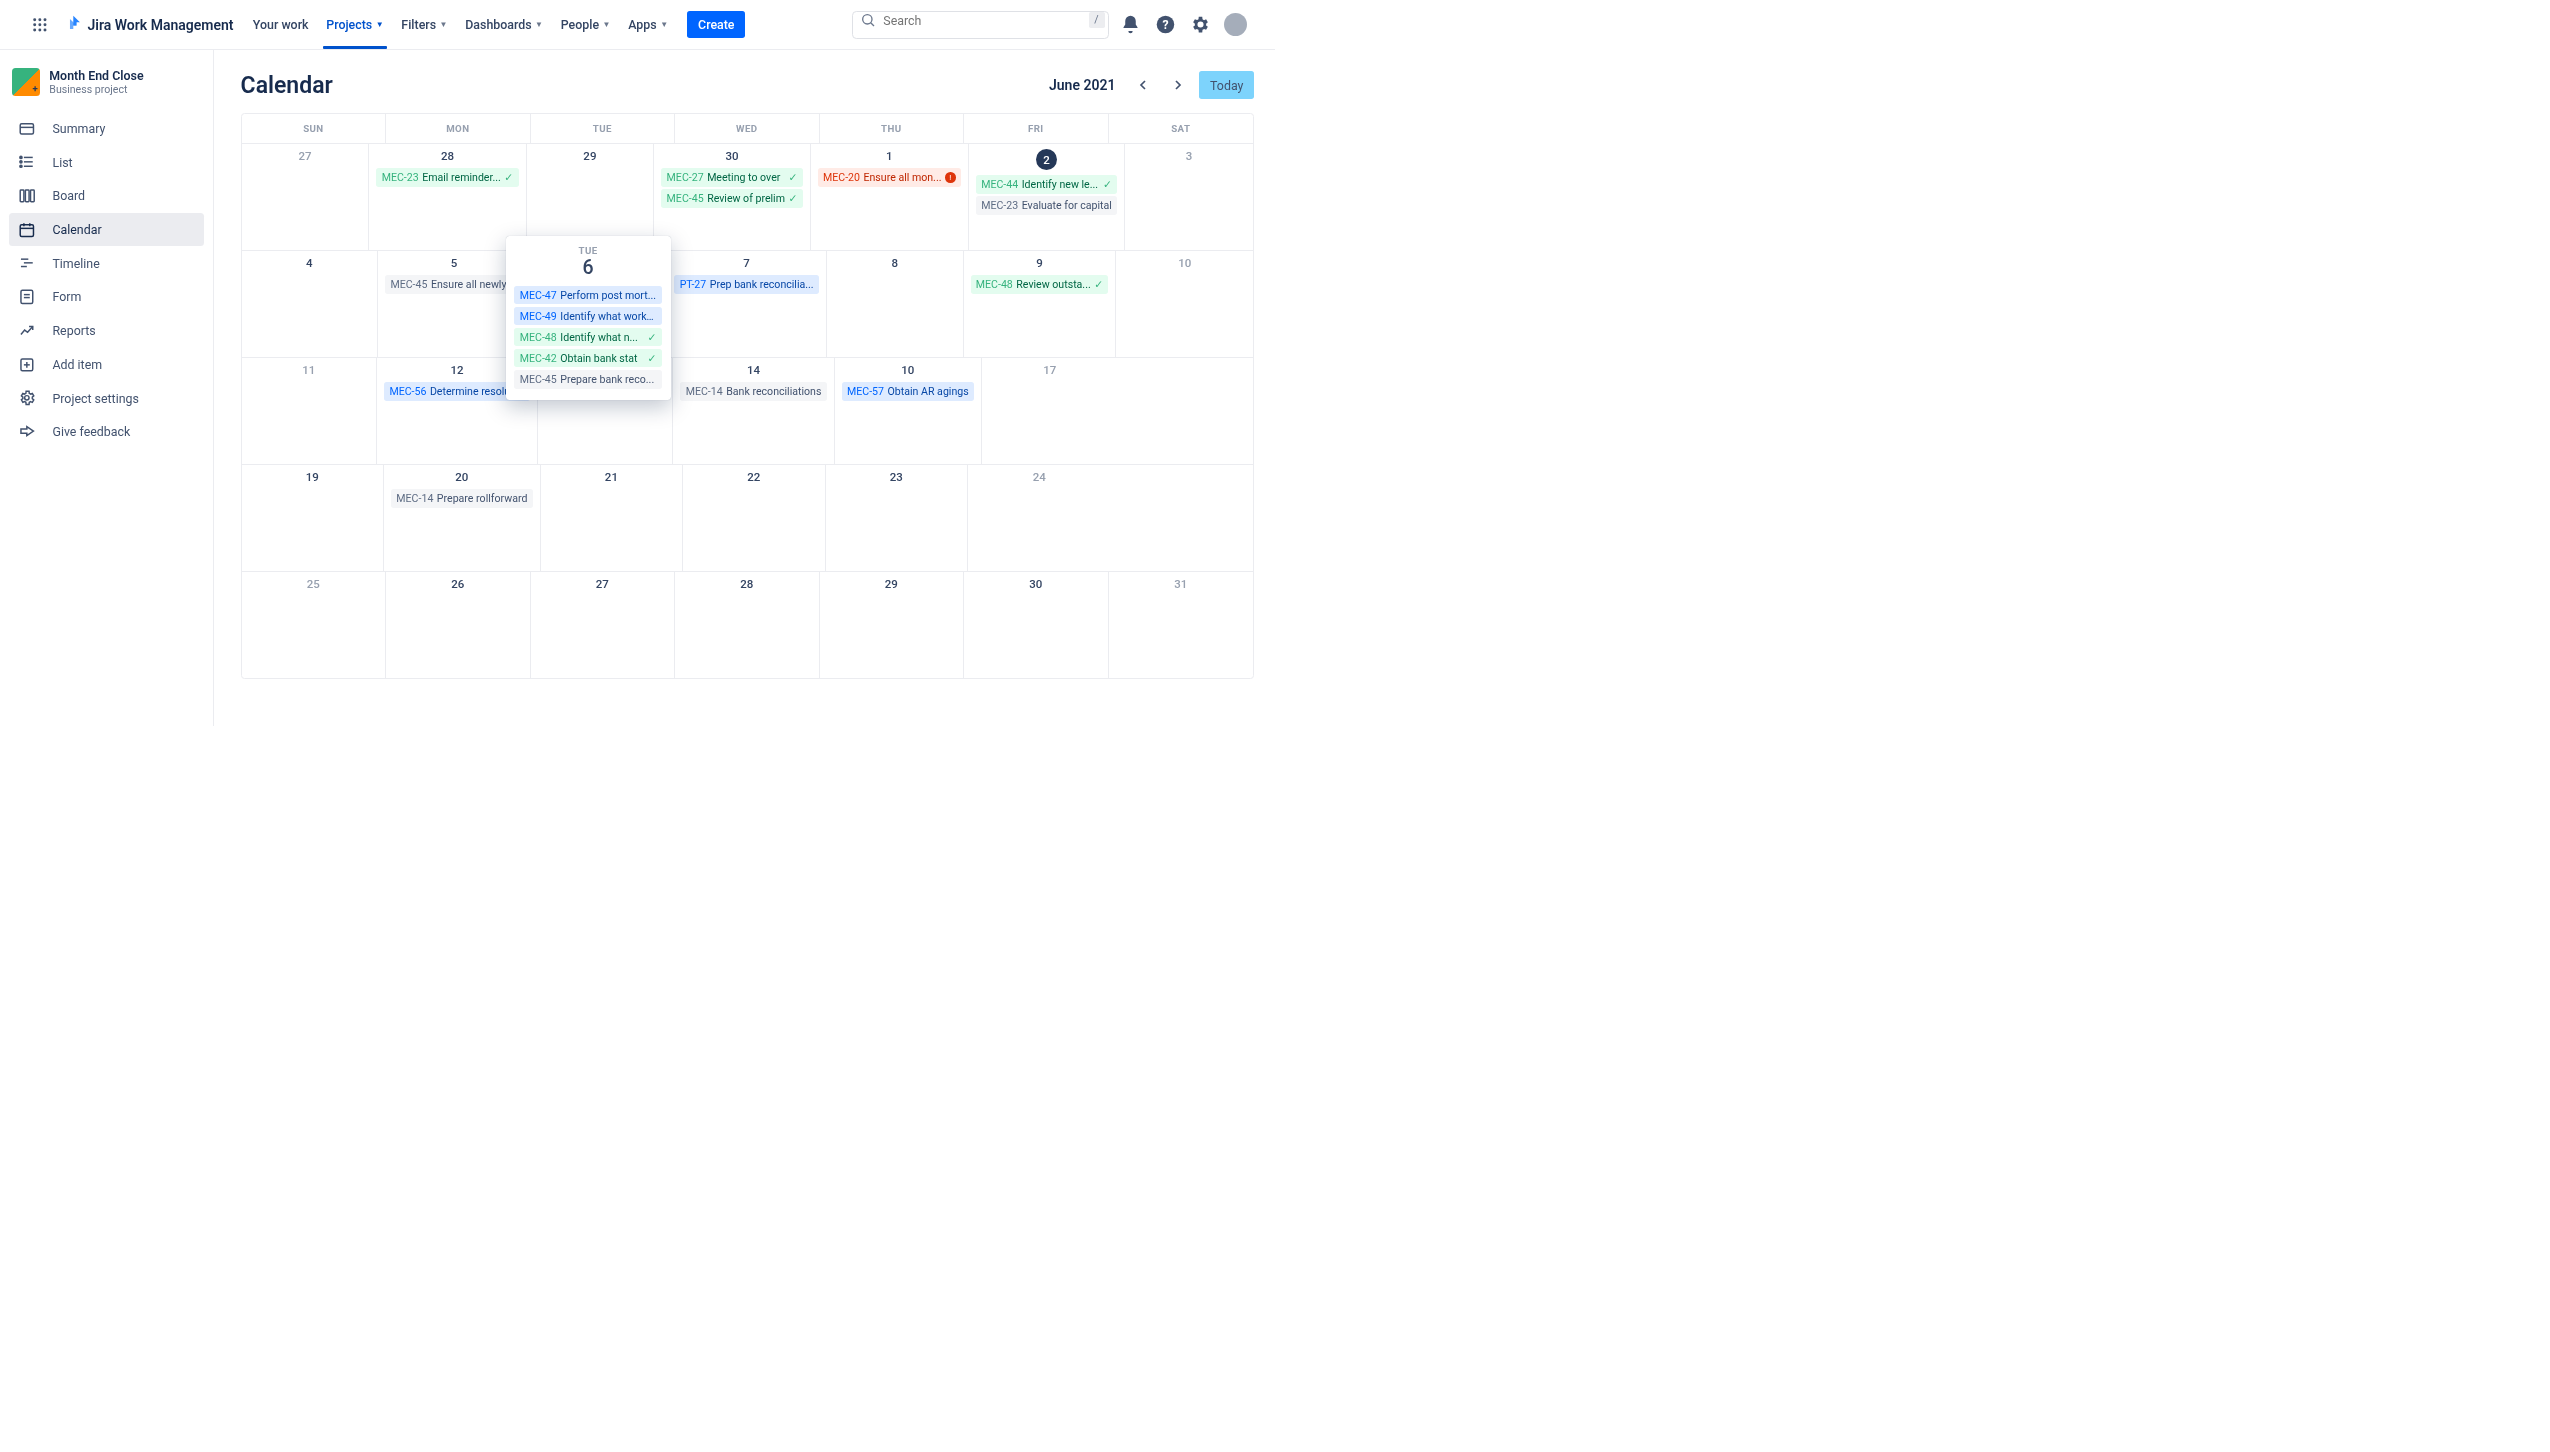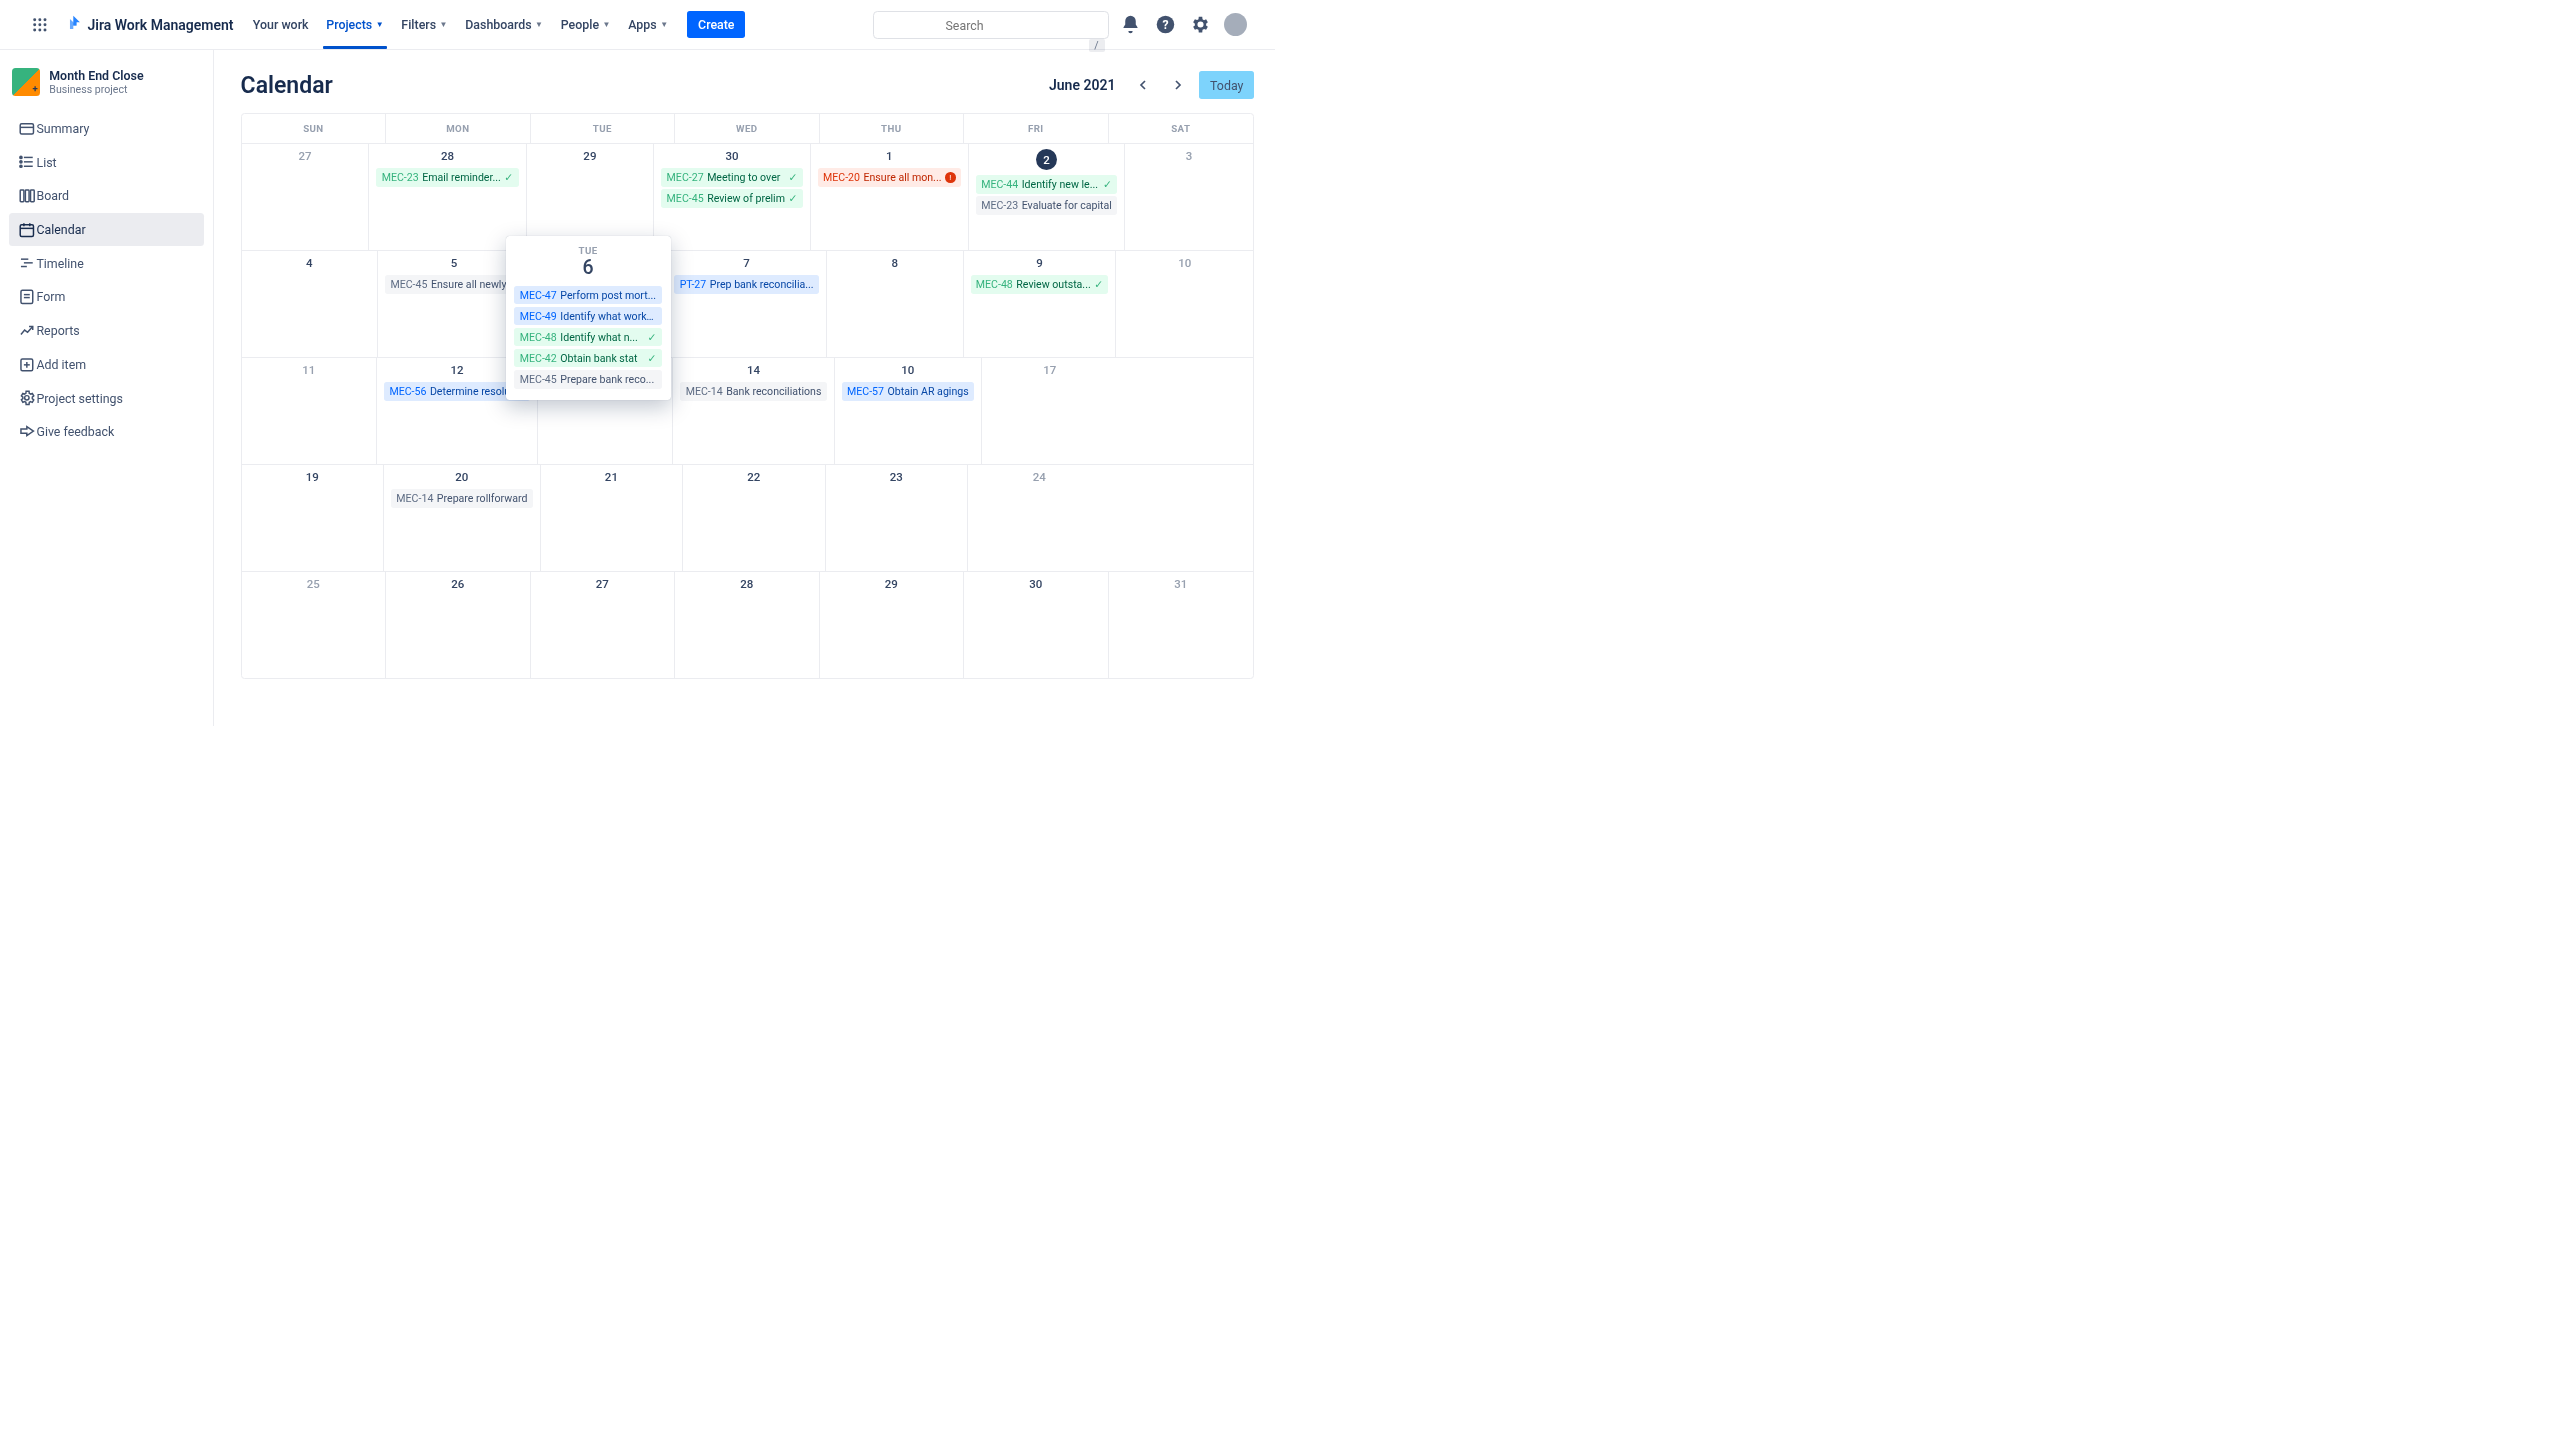--- a/index.html
+++ b/index.html
@@ -28,36 +28,36 @@
   .logo{display:flex;align-items:center;gap:5.3px;font-weight:600;font-size:14px;color:var(--text);padding:0 7px;cursor:pointer;}
   .logo-mark{color:#2684FF;}
   .nav-items{display:flex;align-items:center;height:100%;}
   .nav-item{position:relative;height:100%;display:flex;align-items:center;padding:0 8.9px;font-size:12.4px;color:#344563;cursor:pointer;gap:3.5px;font-weight:500;}
   .nav-item.active{color:var(--blue);}
   .nav-item.active::after{content:"";position:absolute;bottom:0;left:5.3px;right:5.3px;height:2.7px;background:var(--blue);border-radius:0.9px;}
   .nav-caret{font-size:8px;color:var(--text-subtle);}
   .nav-item.active .nav-caret{color:var(--blue);}
   .create-btn{background:var(--blue-bright);color:#fff;border:none;border-radius:2.7px;padding:6.2px 10.6px;font-weight:500;font-size:12.4px;cursor:pointer;margin-left:7px;}
   .nav-spacer{flex:1;}
-  .search-box{display:flex;align-items:flex-end;width:236px;height:28px;border:1.8px solid #DFE1E6;border-radius:4.4px;padding:0 3.5px 0 7px;color:var(--text-subtle);gap:5.3px;flex-direction:column;}
+  .search-box{display:flex;align-items:flex-start;width:257px;height:28px;border:1.8px solid #DFE1E6;border-radius:4.4px;padding:0 3.5px 0 7px;color:var(--text-subtle);gap:5.3px;}
   .search-box input{border:none;outline:none;flex:1;font-size:12.4px;background:transparent;}
   .search-slash{background:rgba(9,30,66,0.08);border-radius:1.8px;width:16px;height:16px;display:flex;align-items:center;justify-content:center;font-size:10.6px;color:var(--text-subtle);}
   .top-icon{width:28px;height:28px;display:flex;align-items:center;justify-content:center;color:#42526E;cursor:pointer;border-radius:50%;margin-left:3.5px;}
   .avatar{width:23px;height:23px;border-radius:50%;background:#A5ADBA;}
 
   
   .layout{display:flex;height:677px;justify-content:flex-end;}
   .sidebar{width:214px;border-right:0.9px solid var(--border);padding:17.7px 8.9px 0 8.9px;}
   .project-header{display:flex;align-items:center;gap:8.9px;padding:0 5.3px 16px 3.5px;}
   .project-avatar{width:28px;height:28px;border-radius:3.5px;background:linear-gradient(135deg,#36B37E 50%,#FF8B00 50%);position:relative;}
   .project-avatar::after{content:"+";position:absolute;right:2.7px;bottom:1.8px;color:#253858;font-weight:700;font-size:9.7px;}
   .project-name{font-size:12.4px;font-weight:600;color:var(--text);}
   .project-type{font-size:10.6px;color:var(--text-subtle);}
 
-  .side-item{display:flex;align-items:center;gap:1px;padding:8px 8.9px;border-radius:3.5px;color:#42526E;font-size:12.4px;cursor:pointer;}
+  .side-item{display:flex;align-items:center;gap:17px;padding:8px 8.9px;border-radius:3.5px;color:#42526E;font-size:12.4px;cursor:pointer;}
   .side-item.selected{background:var(--selected);color:var(--text);}
   .side-item svg{flex-shrink:0;}
 
   .main{flex:1;padding:21px 21px 0 26.6px;overflow:hidden;}
   .page-header{display:flex;align-items:center;justify-content:space-between;margin-bottom:14px;}
   .page-title{font-size:23px;font-weight:600;color:var(--text);}
   .cal-controls{display:flex;align-items:center;gap:7px;}
   .month-label{font-size:14px;font-weight:600;margin-right:7px;}
   .nav-arrow{width:28px;height:28px;display:flex;align-items:center;justify-content:center;border-radius:2.7px;cursor:pointer;color:#42526E;}
   .today-btn{background:#7dd3fc;border:none;border-radius:2.7px;padding:6.2px 10.6px;font-size:12.4px;color:#42526E;cursor:pointer;}

